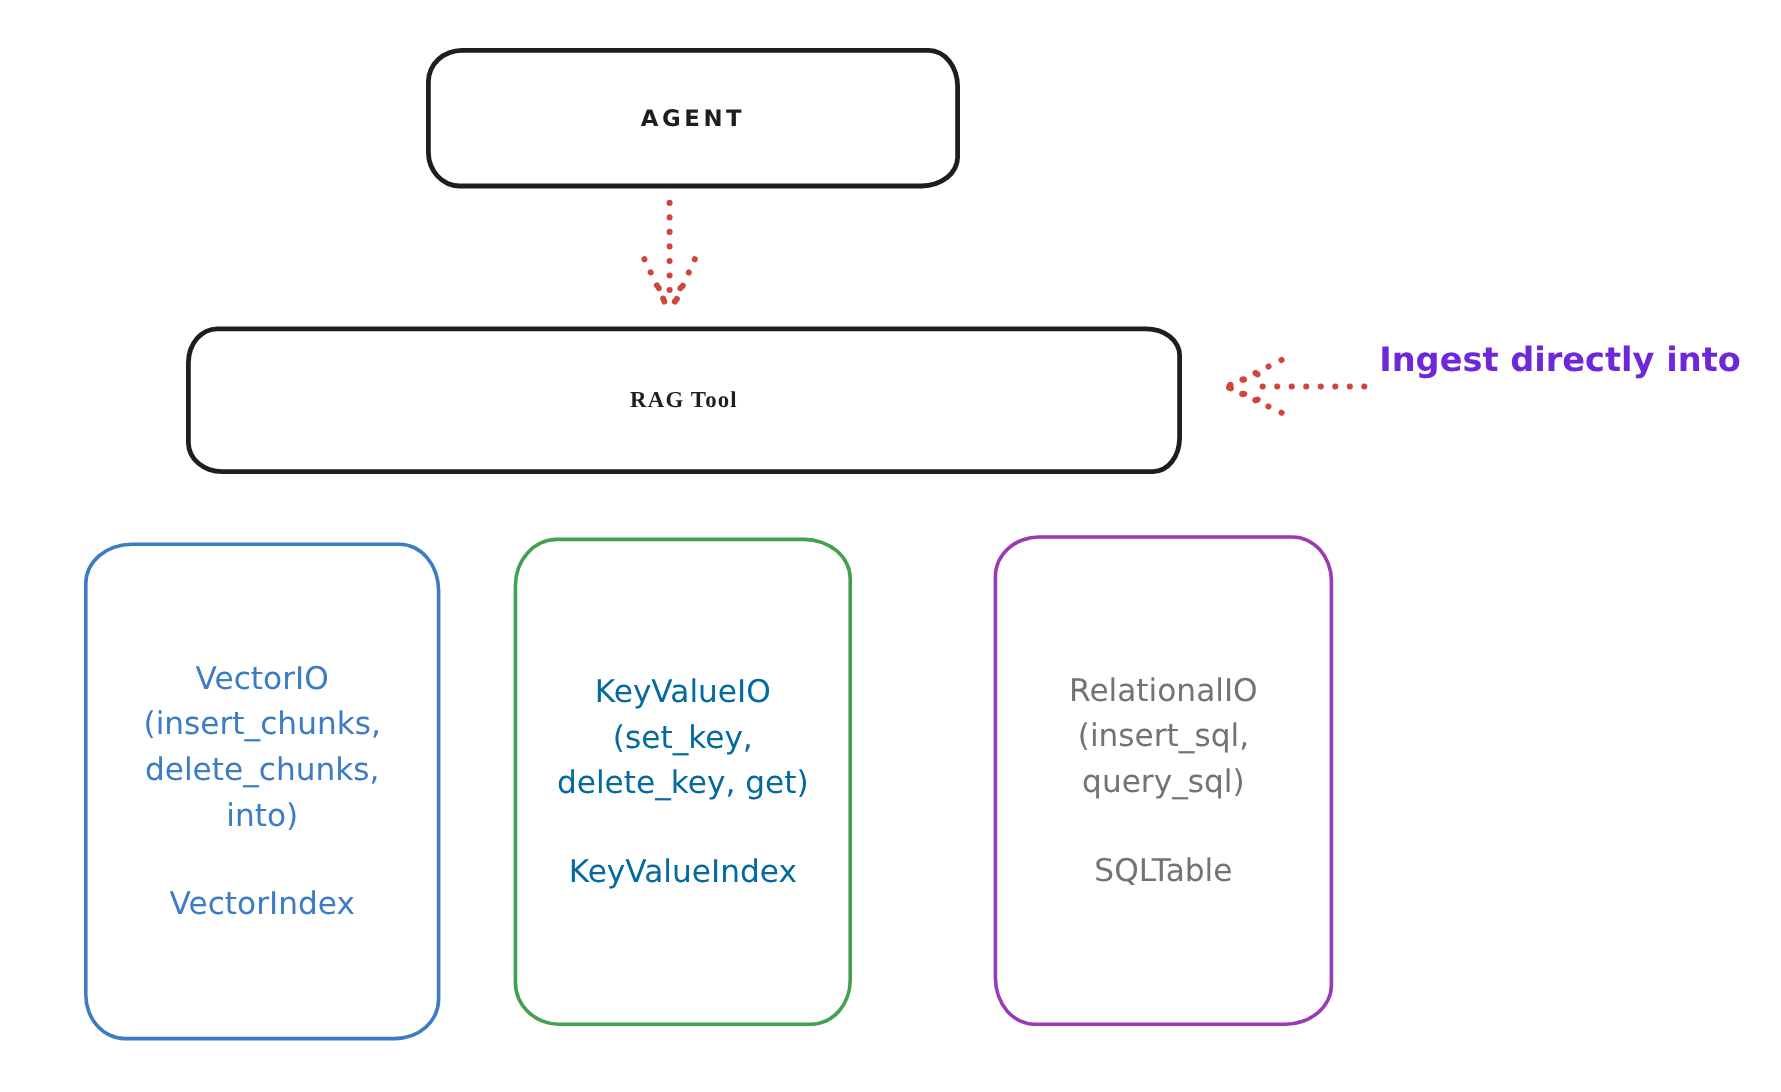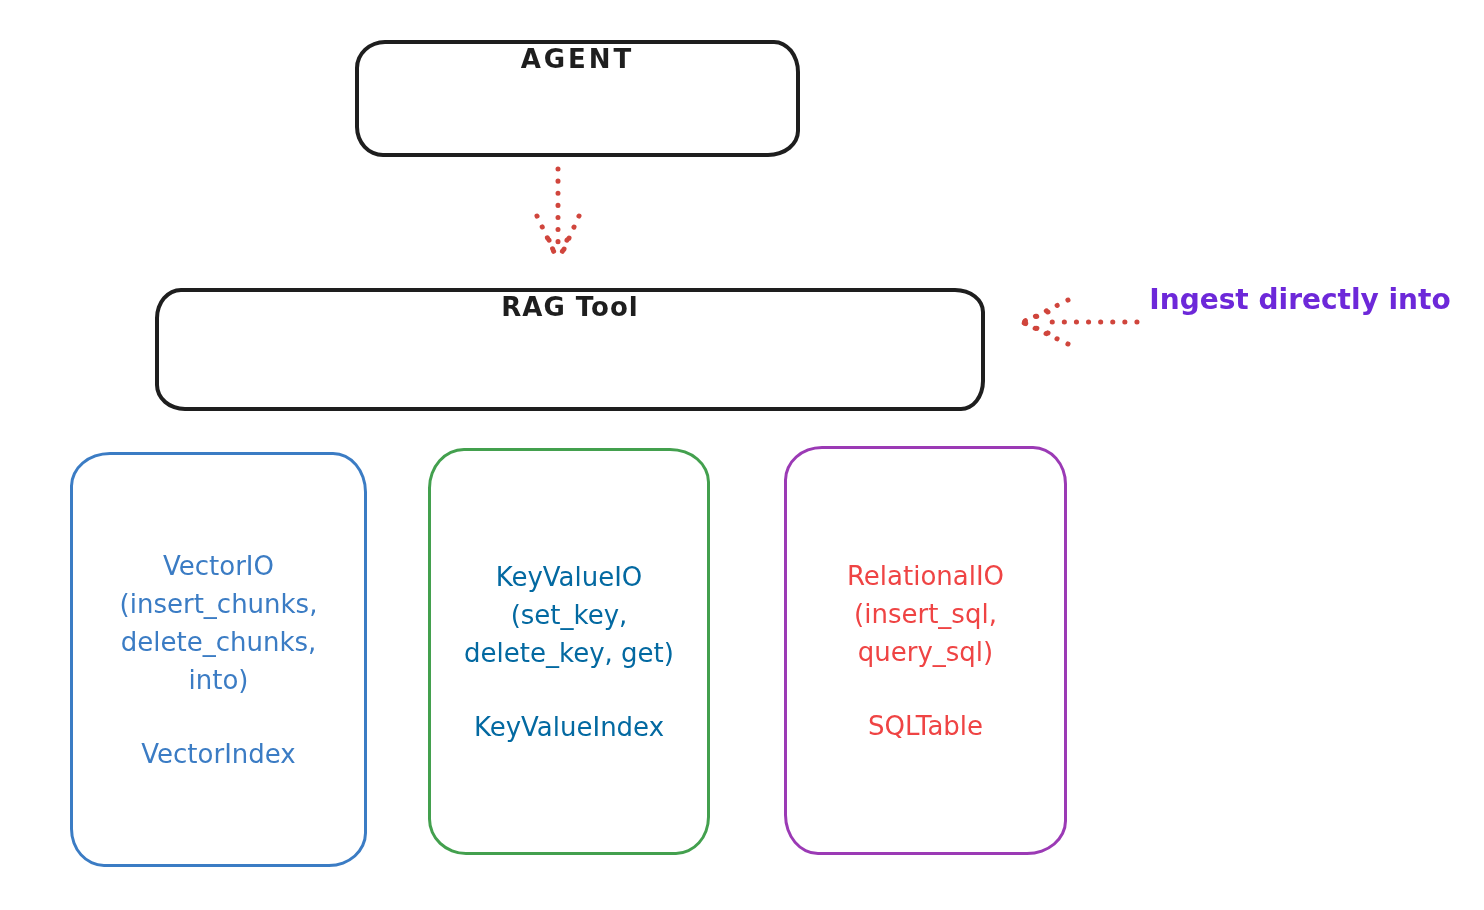--- a/index.html
+++ b/index.html
@@ -21,37 +21,38 @@
     width: 1484px;
     height: 910px;
     pointer-events: none;
   }
   
   .node {
     position: absolute;
     border: 4px solid #1e1e1e;
     background: #ffffff;
     display: flex;
-    align-items: flex-start;
+    align-items: center;
     justify-content: center;
     color: #1e1e1e;
     font-weight: bold;
-    font-size: 26px;
+    font-size: 19px;
   }
   .node-agent {
     left: 355px; top: 40px;
     width: 437px; height: 109px;
     border-radius: 30px 26px 32px 28px / 28px 32px 26px 30px;
     letter-spacing: 3px;
   }
   .node-rag {
-    left: 155px; top: 288px;
+    left: 155px; top: 272px;
     width: 822px; height: 115px;
     border-radius: 26px 30px 24px 30px / 30px 24px 30px 26px;
     letter-spacing: 1px;
+    font-family: Liberation Serif, serif;
   }
   
   .annotation {
     position: absolute;
     left: 1135px; top: 280px;
     width: 330px;
     color: #6d28d9;
     font-weight: bold;
     font-size: 28px;
     line-height: 40px;
@@ -78,24 +79,24 @@
     border-radius: 40px 34px 38px 34px / 34px 40px 34px 38px;
   }
   .card-keyvalue {
     left: 428px; top: 448px;
     width: 276px; height: 401px;
     border: 3.5px solid #43a04e;
     color: #0369a1;
     border-radius: 36px 40px 34px 38px / 40px 34px 38px 36px;
   }
   .card-relational {
-    left: 784px; top: 446px;
+    left: 828px; top: 446px;
     width: 277px; height: 403px;
     border: 3.5px solid #9b3ab5;
-    color: #ef4444;
+    color: #737373;
     border-radius: 38px 34px 40px 34px / 34px 38px 34px 40px;
   }
   .card-gap { height: 36px; }
 </style>
 </head>
 <body>
 
 <div class="canvas">
 
   <div class="node node-agent">

